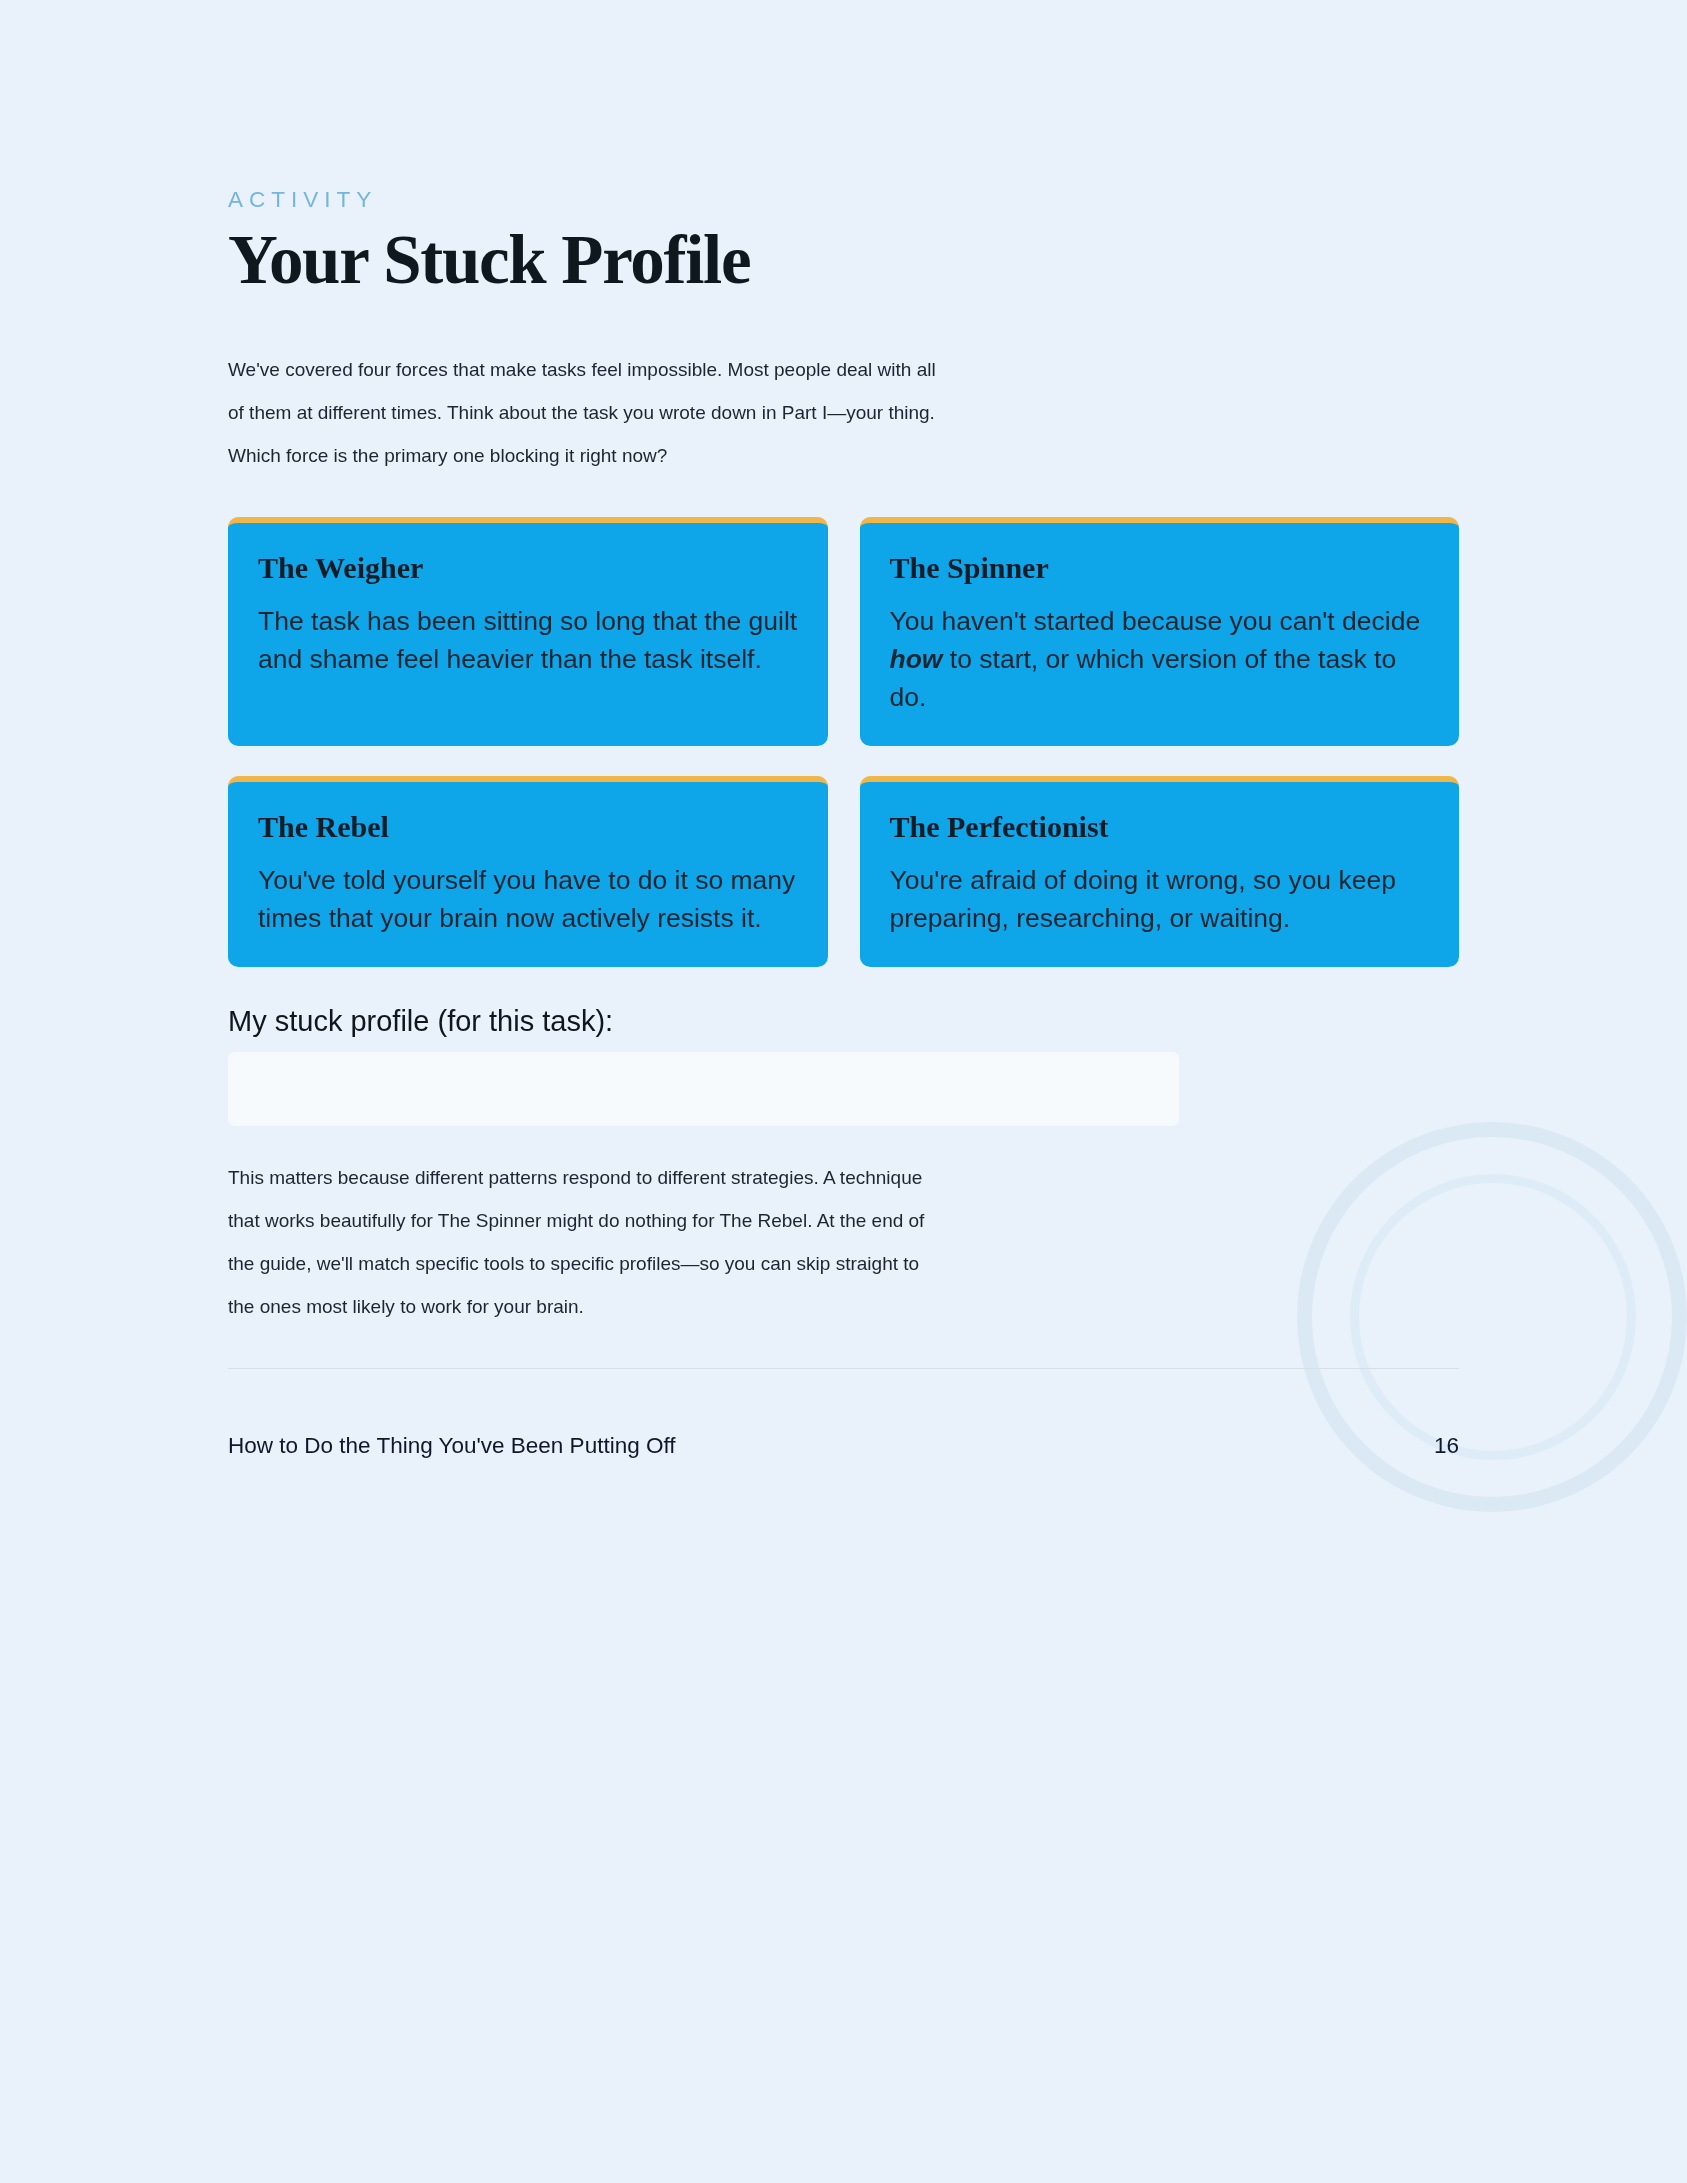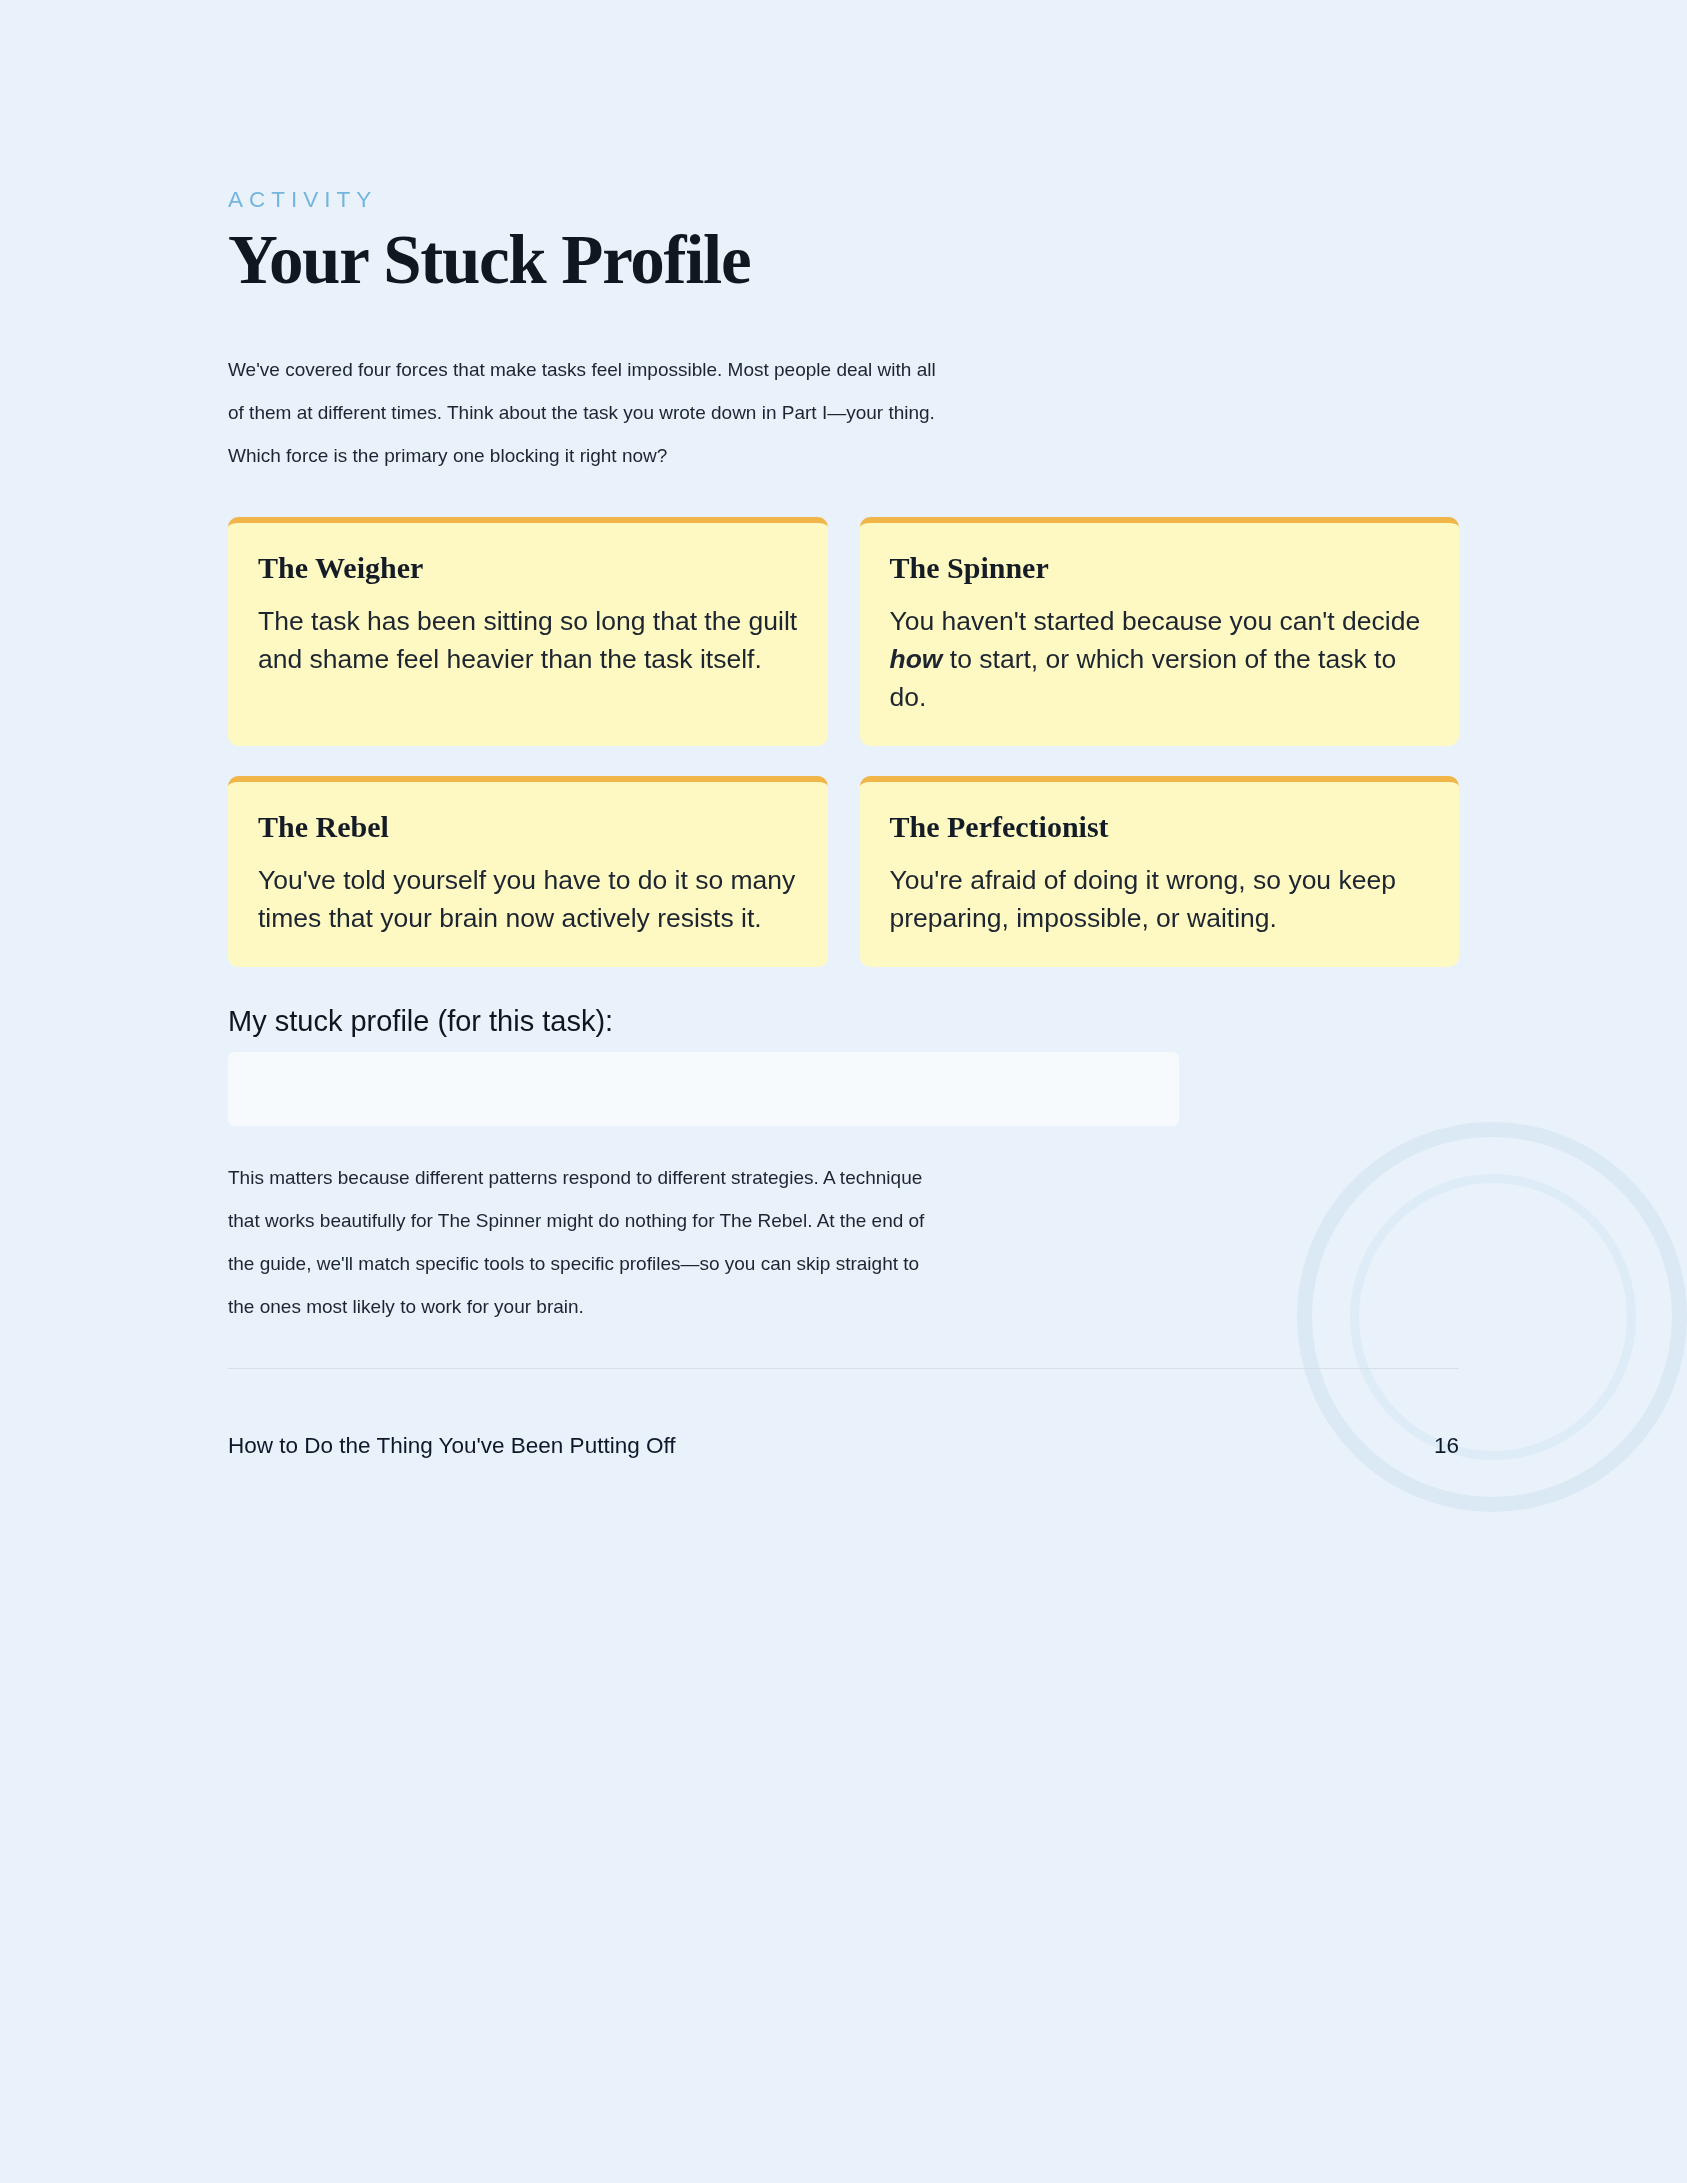--- a/index.html
+++ b/index.html
@@ -45,21 +45,21 @@
     white-space: pre-line;
   }
   .cards {
     margin-top: 40px;
     display: grid;
     grid-template-columns: 1fr 1fr;
     column-gap: 32px;
     row-gap: 30px;
   }
   .card {
-    background: #fef9c3;
+    background: #0ea5e9;
     border-top: 6.6px solid #f0b649;
     border-radius: 10.6px;
     padding: 28px 30px 30px 30px;
     box-sizing: border-box;
   }
   .card-title {
     font-family: "Liberation Serif", serif;
     font-weight: 700;
     font-size: 30px;
     line-height: 34px;
@@ -160,21 +160,21 @@
 
       <div class="card">
         <div class="card-title">The Rebel</div>
         <div class="card-body">You've told yourself you have to do it so many
 times that your brain now actively resists it.</div>
       </div>
 
       <div class="card">
         <div class="card-title">The Perfectionist</div>
         <div class="card-body">You're afraid of doing it wrong, so you keep
-preparing, impossible, or waiting.</div>
+preparing, researching, or waiting.</div>
       </div>
 
     </div>
 
     <div class="prompt-label">My stuck profile (for this task):</div>
 
     <div class="answer-box"></div>
 
     <p class="para closing">This matters because different patterns respond to different strategies. A technique
 that works beautifully for The Spinner might do nothing for The Rebel. At the end of

